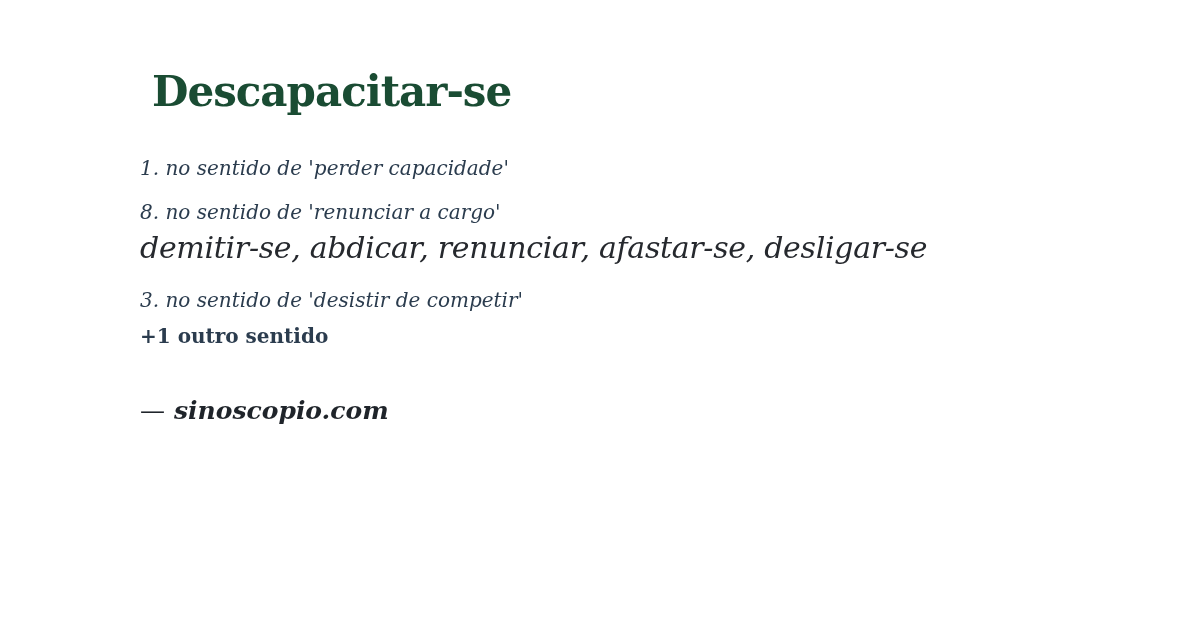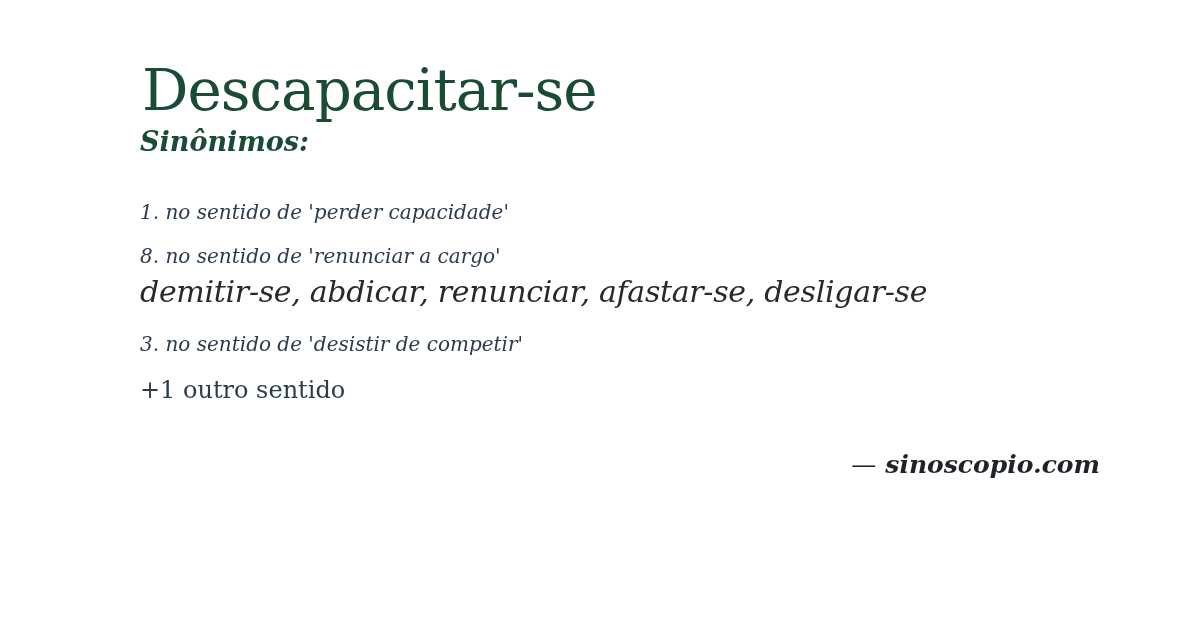--- a/index.html
+++ b/index.html
@@ -22,24 +22,24 @@
     font-family: "DejaVu Serif", "Liberation Serif", serif;
     position: relative;
   }
   .card {
     position: absolute;
     left: 140px;
     top: 58px;
     width: 960px;
   }
   .title {
-    margin: 2px;
-    font-size: 58px;
+    margin: 12px;
+    font-size: 42px;
     line-height: 1.06;
-    font-weight: 400;
+    font-weight: 700;
     color: var(--title-green);
     letter-spacing: -1px;
   }
   .subtitle {
     margin: 5px 0 0 0;
     font-size: 27px;
     line-height: 1.2;
     font-weight: 700;
     font-style: italic;
     color: var(--title-green);
@@ -56,49 +56,48 @@
     line-height: 27px;
     color: var(--label-navy);
   }
   .sense-synonyms {
     font-size: 30px;
     line-height: 44px;
     color: var(--synonym-dark);
     letter-spacing: -0.3px;
   }
   .more-senses {
-    margin-top: 19px;
-    font-size: 24px;
+    margin-top: 9px;
+    font-size: 20px;
     line-height: 27px;
     color: var(--label-navy);
+    font-weight: bold;
   }
   .attribution {
     margin-top: 46px;
     font-size: 25px;
     line-height: 1.2;
     color: var(--attribution-dark);
-    text-align: right;
   }
   .attribution .dash {
     font-style: normal;
   }
   .attribution .site {
     font-style: italic;
     font-weight: 600;
     margin-left: 9px;
   }
 </style>
 </head>
 <body>
 
 <div class="card">
 
   <h1 class="title">Descapacitar-se</h1>
 
-  <h2 class="subtitle">Sinônimos:</h2>
 
   <div class="senses">
 
     <div class="sense">
       <div class="sense-label">1. no sentido de 'perder capacidade'</div>
     </div>
 
     <div class="sense">
       <div class="sense-label">8. no sentido de 'renunciar a cargo'</div>
       <div class="sense-synonyms">demitir-se, abdicar, renunciar, afastar-se, desligar-se</div>

